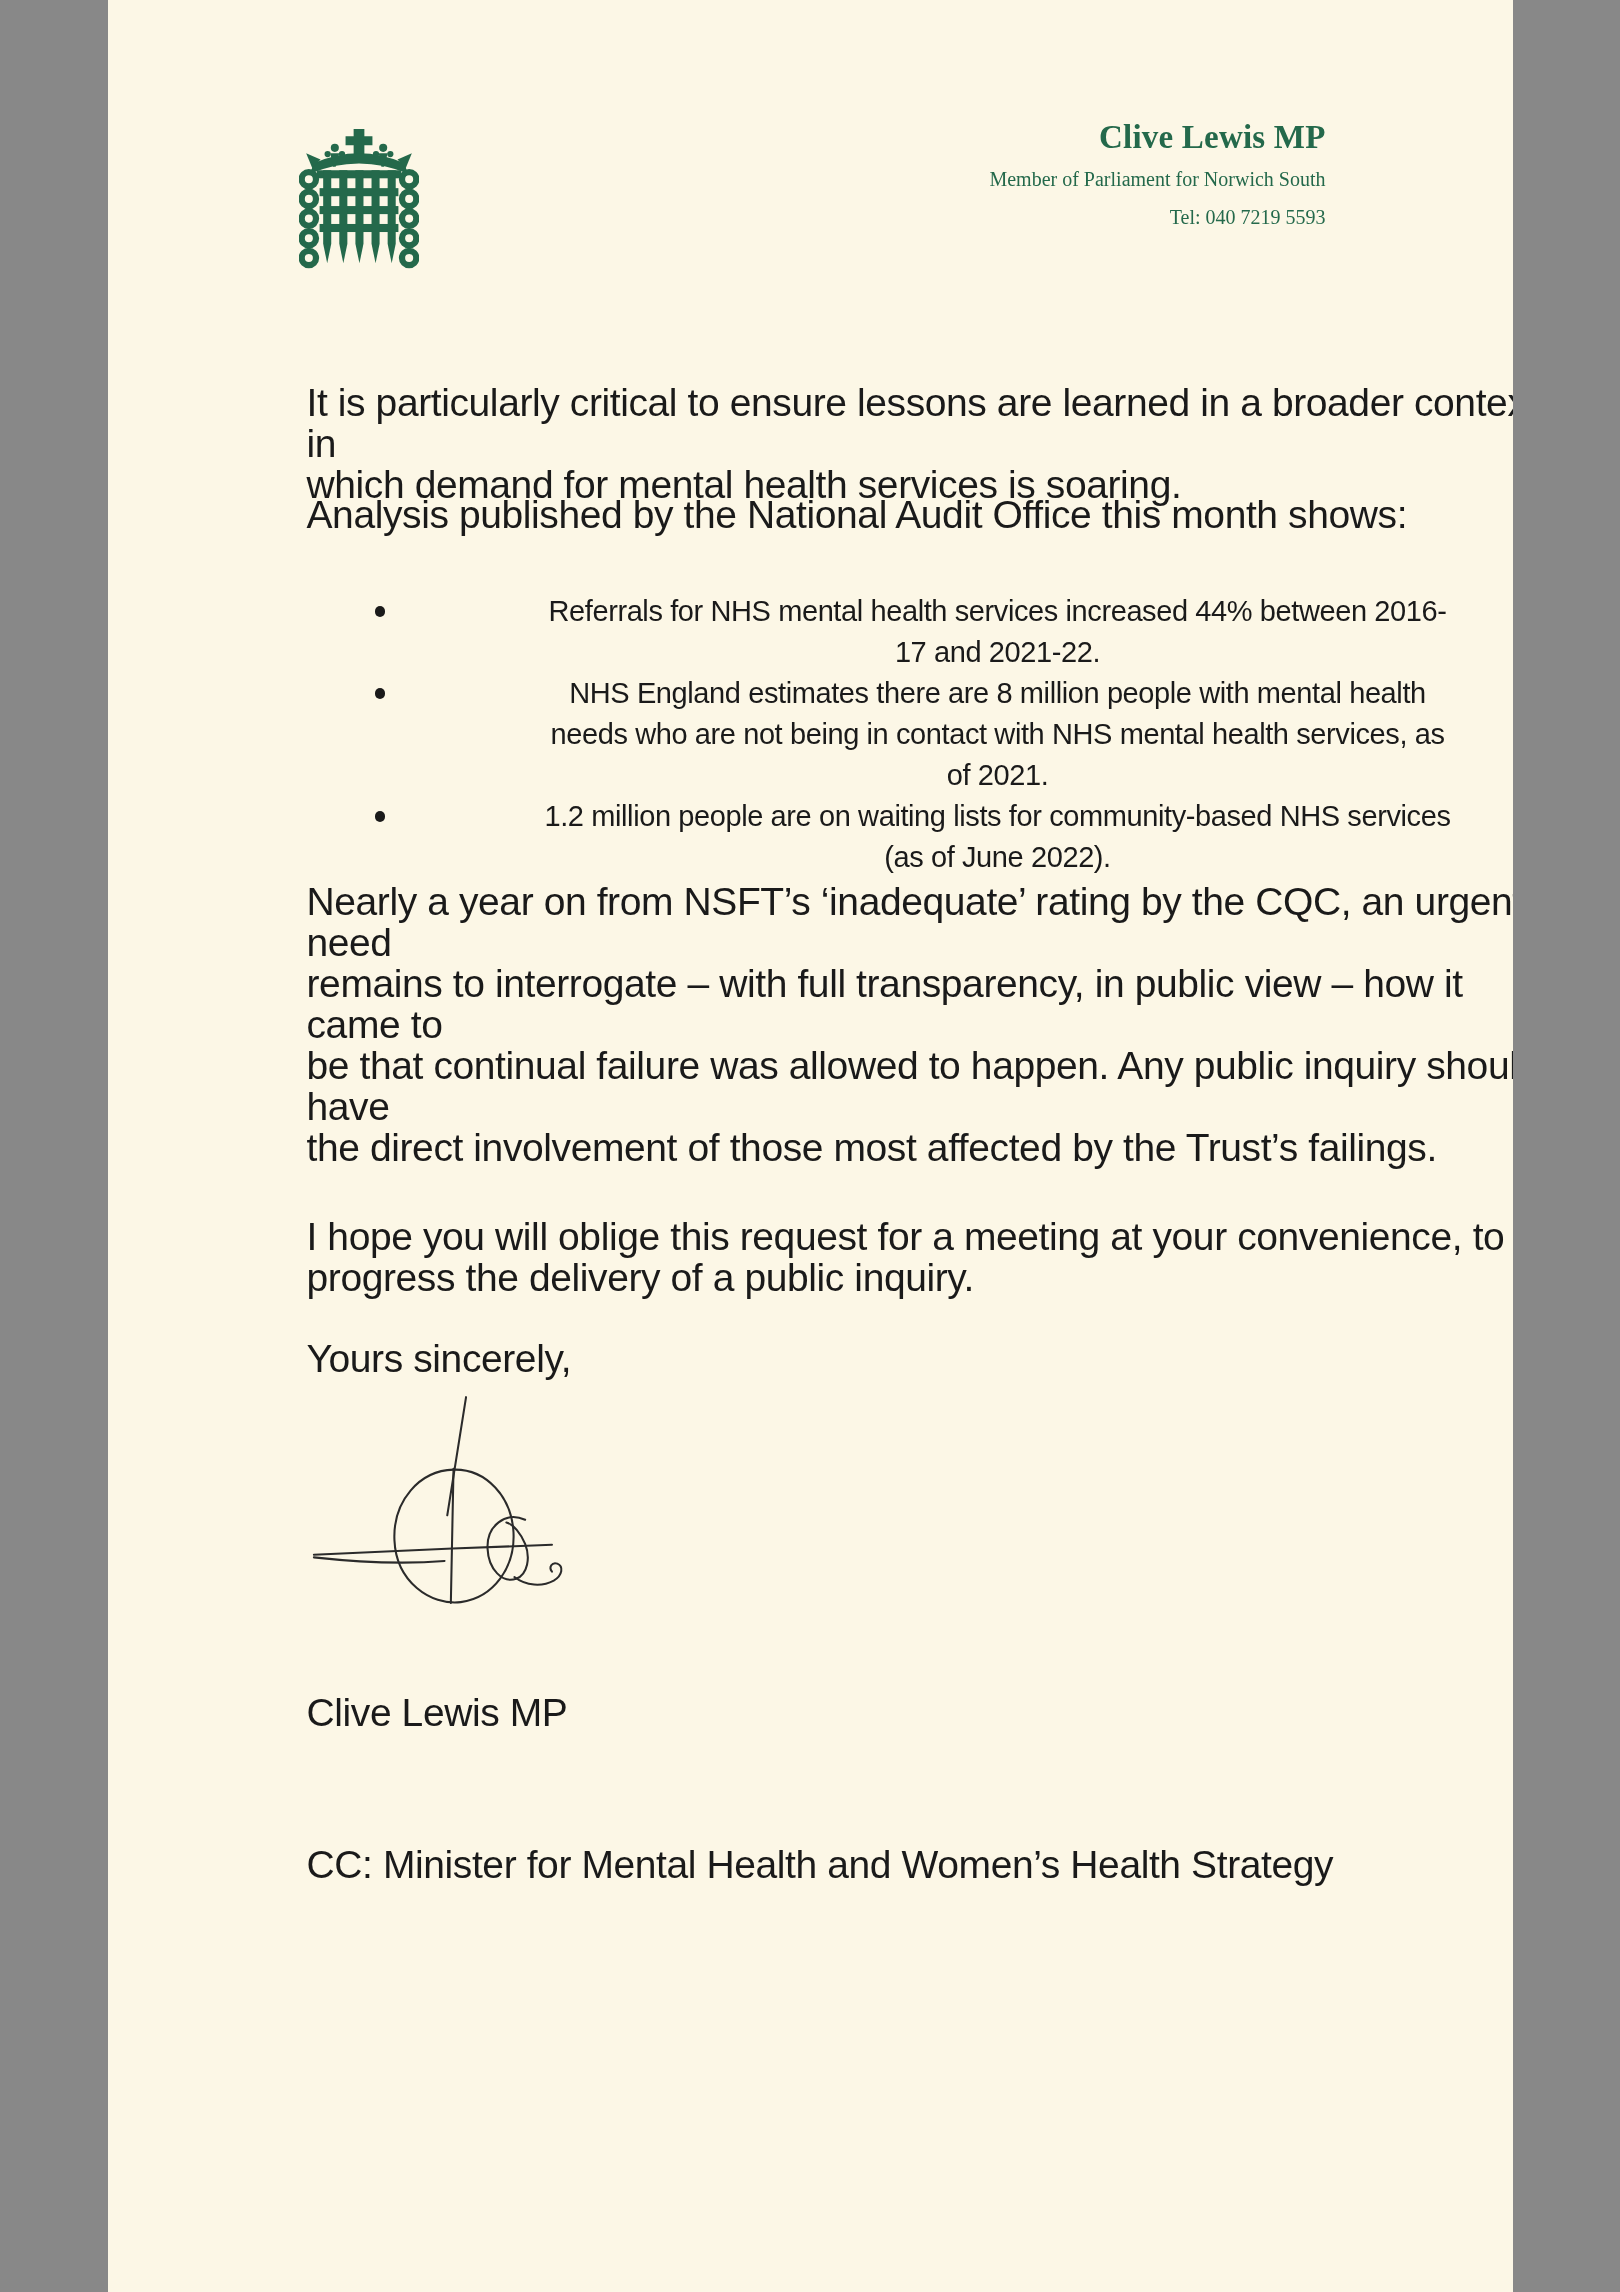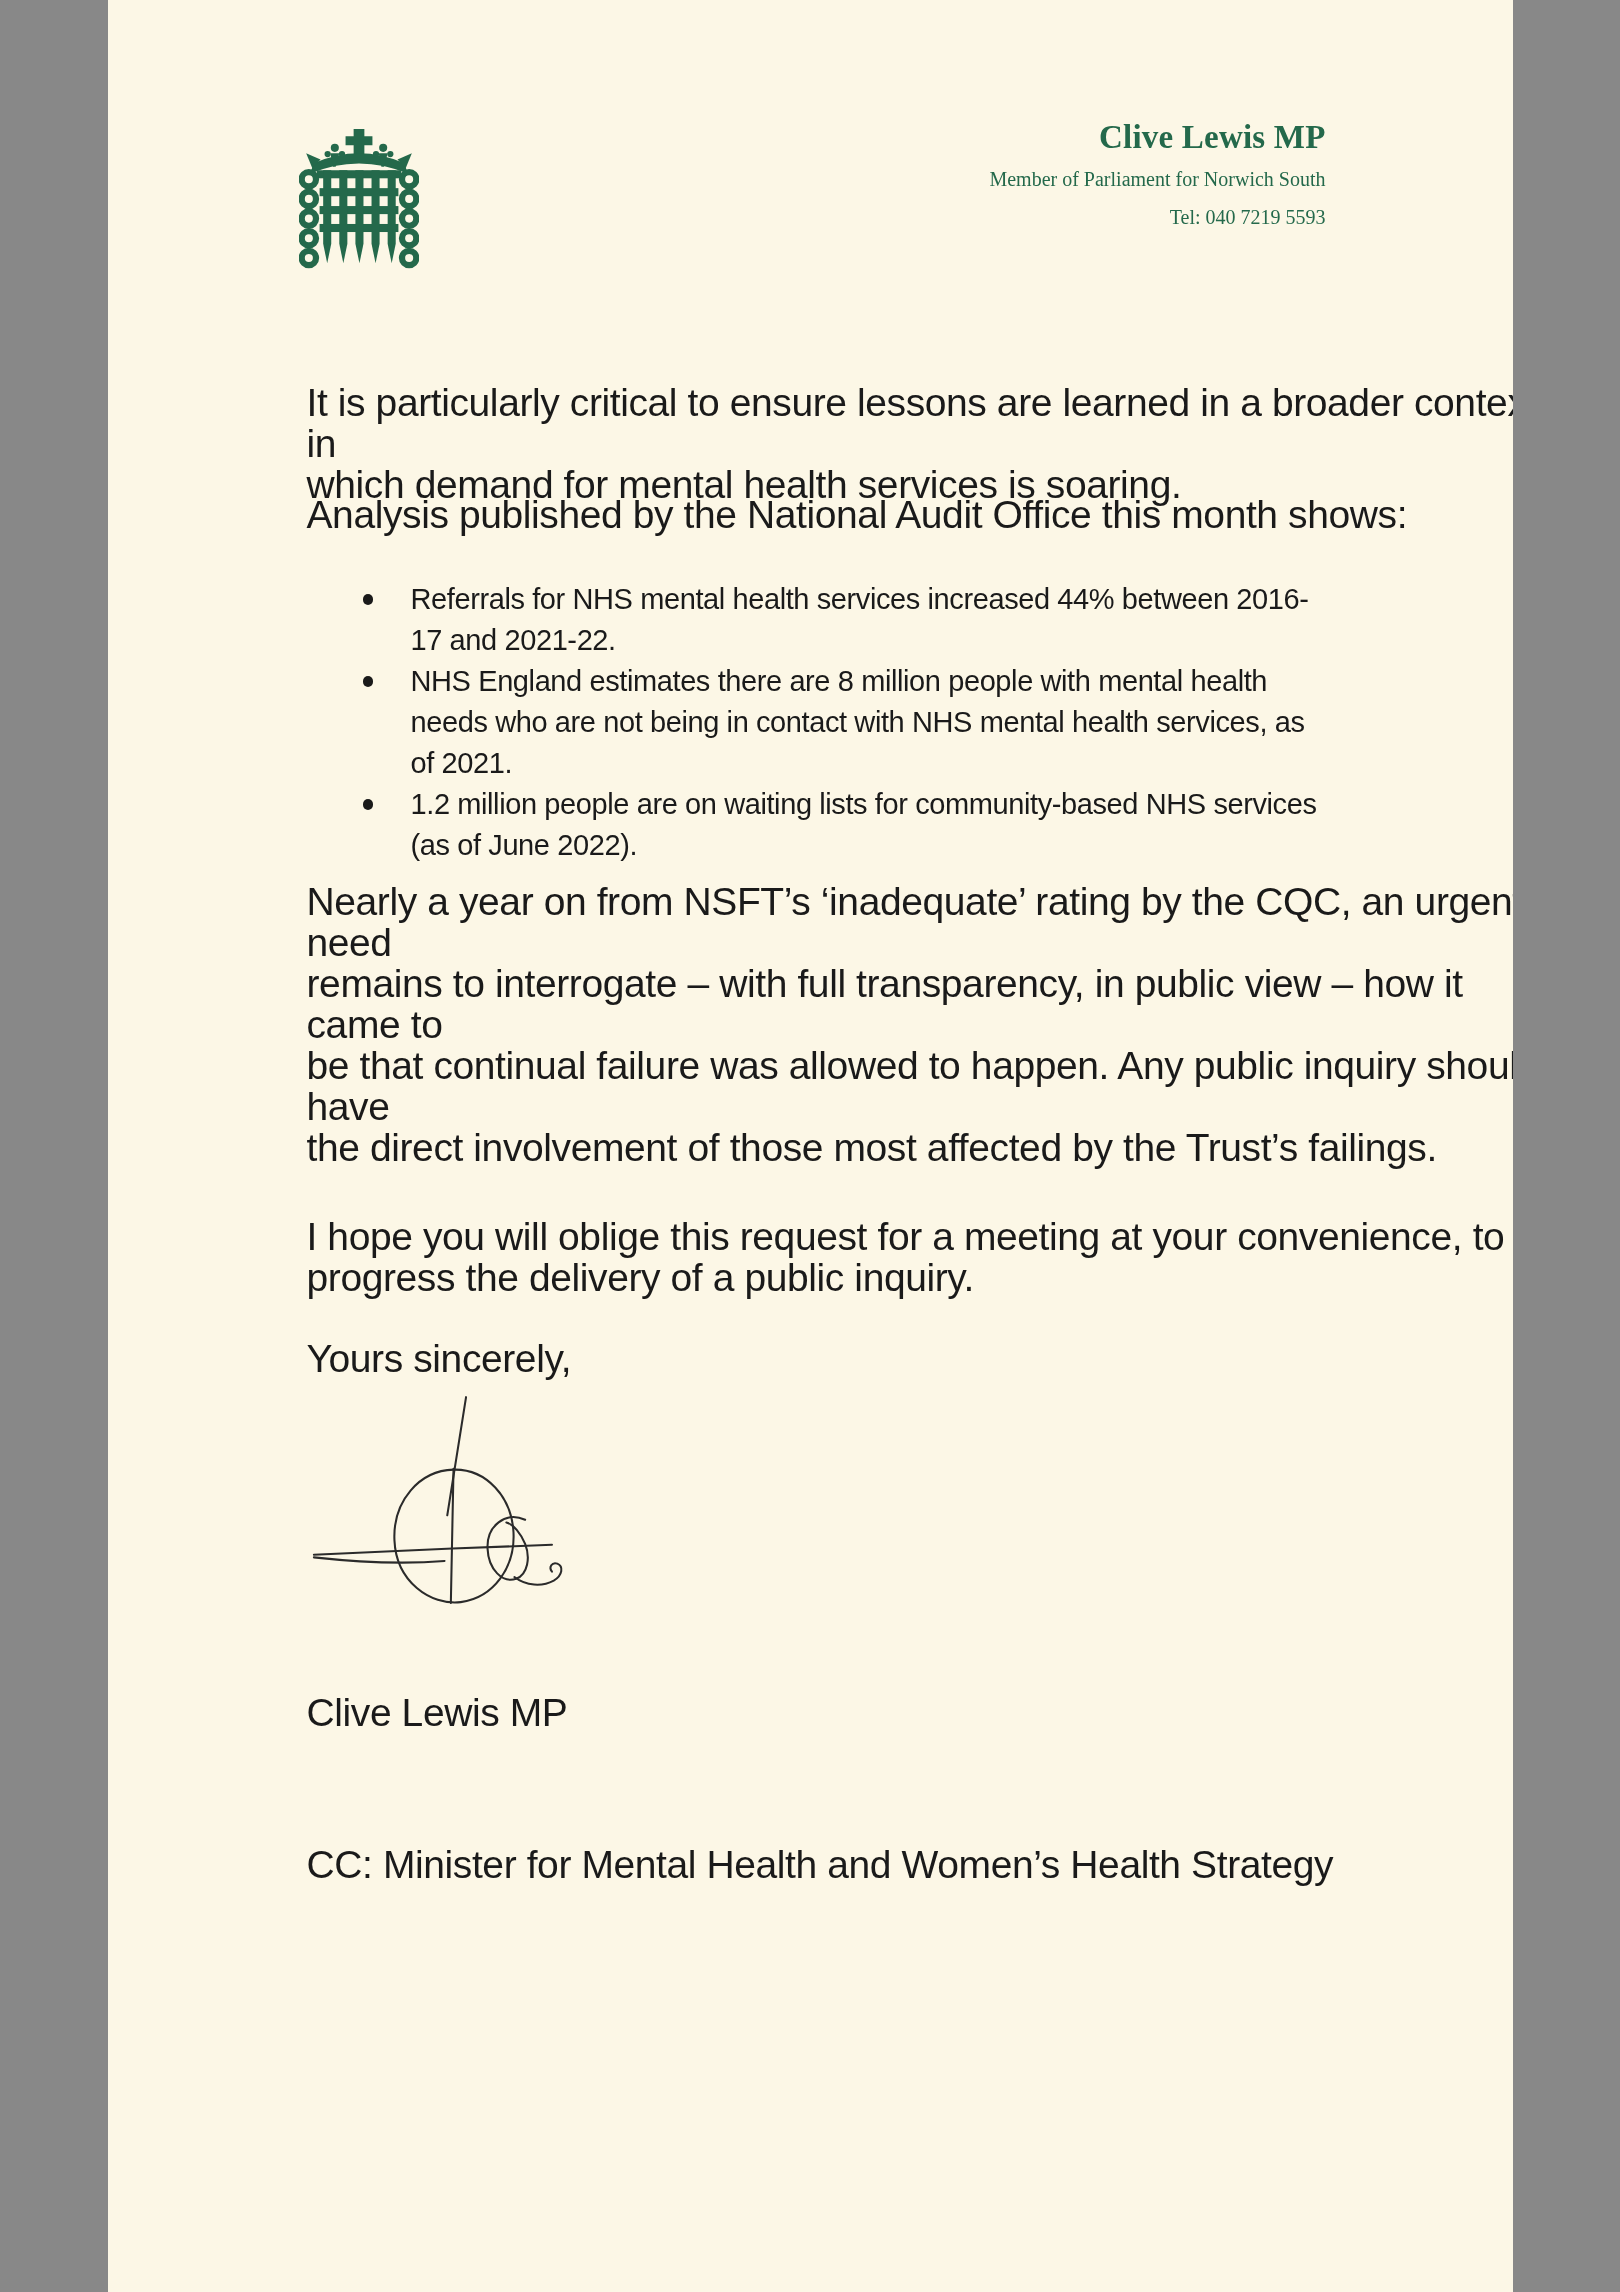--- a/index.html
+++ b/index.html
@@ -38,22 +38,22 @@
   }
 
   
   .para{
     position:absolute;left:199px;width:1254px;
     font-size:39px;line-height:41px;letter-spacing:-0.4px;
     white-space:pre-line;
   }
   ul.bullets{
     position:absolute;left:199px;width:1254px;
-    margin:0;padding:0;list-style:none;
-    font-size:29px;line-height:41px;letter-spacing:-0.4px;
+    margin:12px;padding:0;list-style:none;
+    font-size:29px;line-height:41px;letter-spacing:-0.4px;text-align:center;
   }
   ul.bullets li{
     position:relative;
     padding-left:104px;
     white-space:pre-line;
   }
   ul.bullets li::before{
     content:"";
     position:absolute;left:56px;top:15px;
     width:10.7px;height:10.7px;border-radius:50%;

